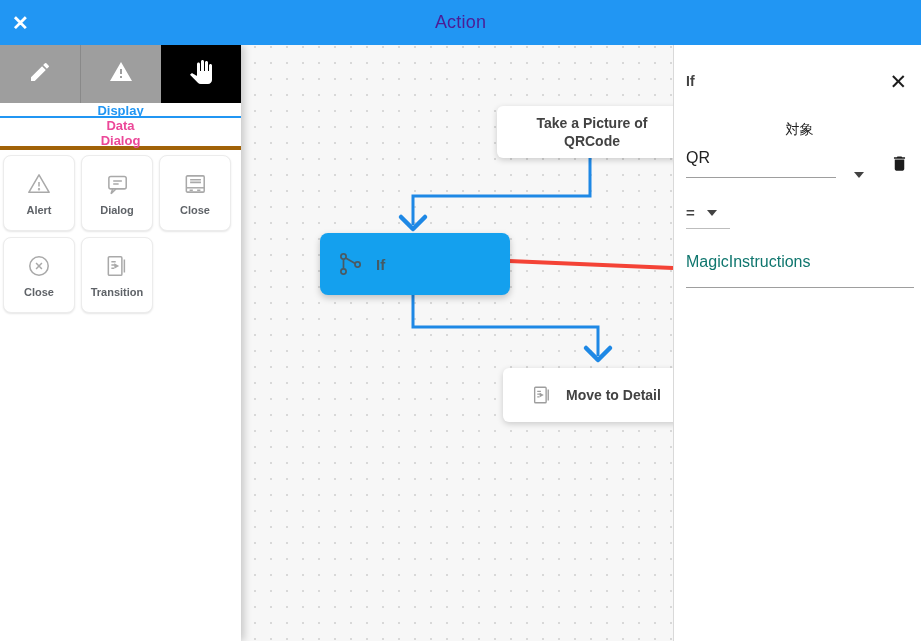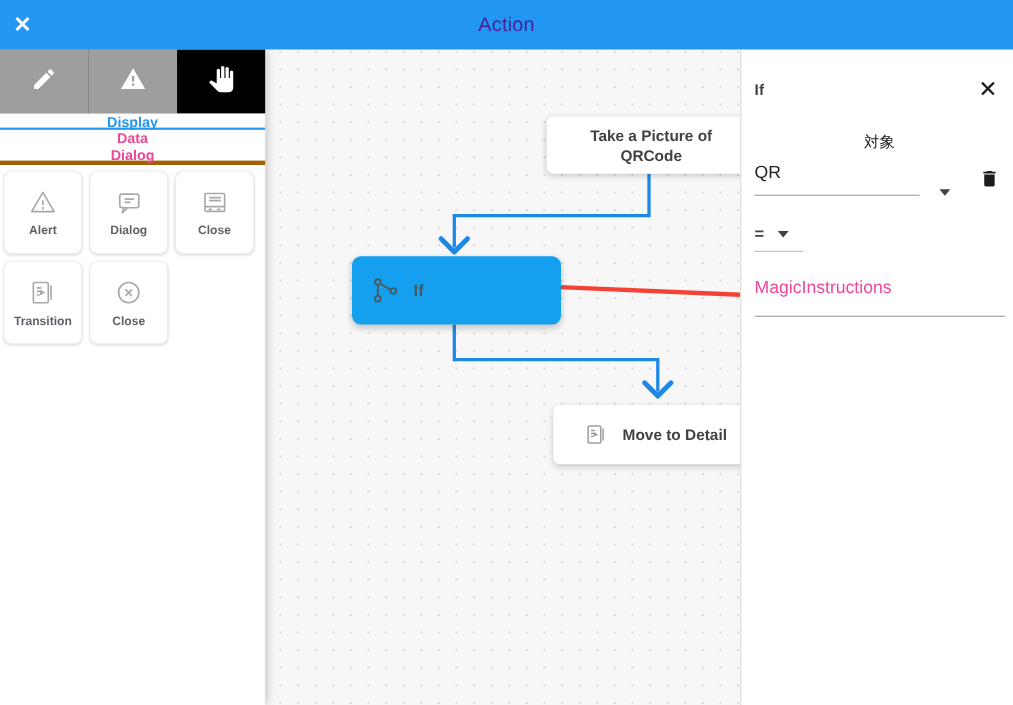--- a/index.html
+++ b/index.html
@@ -104,21 +104,21 @@
   .select-row .caret { margin-left:18px; }
   .trash-btn { margin-left:26px; margin-top:-2px; cursor:pointer; }
   .trash-btn svg { width:19px; height:21px; fill:#1c1c1c; }
   .op-row {
     display:inline-flex; align-items:center; gap:12px; margin-top:26px;
     border-bottom:1px solid #bdbdbd; padding:0 4px 7px 0; min-width:44px;
   }
   .op-value { font-size:15px; font-weight:bold; color:#424242; }
   .value-box {
     margin-top:24px; width:228px; border-bottom:1px solid #9e9e9e;
-    padding-bottom:16px; font-size:16px; color:#ec4899; cursor:text;
+    padding-bottom:16px; font-size:16px; color:#0f766e; cursor:text;
   }
 </style>
 </head>
 <body>
 
 <div id="app">
 
   <div class="titlebar">
     <div class="titlebar-close">
       <span>✕</span>
@@ -191,36 +191,36 @@
               <path d="M7.5 8h10M7.5 10.5h10M6 8h.01M6 10.5h.01"></path>
               <path d="M4 15.5h16.5"></path>
               <path d="M7 17.8h3M14 17.8h3"></path>
             </svg>
         </span>
         <span class="p-label">Close</span>
       </div>
       <div class="card">
         <span class="p-icon">
           <svg viewBox="0 0 24 24">
+              <circle cx="12" cy="12" r="8.5"></circle>
+              <path d="M9.3 9.3l5.4 5.4M14.7 9.3l-5.4 5.4"></path>
+            </svg>
+        </span>
+        <span class="p-label">Close</span>
+      </div>
+      <div class="card">
+        <span class="p-icon">
+          <svg viewBox="0 0 24 24">
               <rect x="4" y="3.5" width="12.5" height="17" rx="1"></rect>
               <path d="M6.8 8h4M6.8 11h4M6.8 14h2.5"></path>
               <path d="M9.5 9.5 14 12l-4.5 2.5z" fill="currentColor" stroke="none"></path>
               <path d="M18.8 6v12"></path>
             </svg>
         </span>
         <span class="p-label">Transition</span>
-      </div>
-      <div class="card">
-        <span class="p-icon">
-          <svg viewBox="0 0 24 24">
-              <circle cx="12" cy="12" r="8.5"></circle>
-              <path d="M9.3 9.3l5.4 5.4M14.7 9.3l-5.4 5.4"></path>
-            </svg>
-        </span>
-        <span class="p-label">Close</span>
       </div>
     </div>
   </div>
 
   <div class="canvas">
     <svg class="edges" width="432" height="596" viewBox="0 0 432 596">
 
       <path d="M349 113 V151 H172 V180" fill="none" stroke="#1E88E5" stroke-width="3"></path>
       <path d="M160 172 L172 184 L184 172" fill="none" stroke="#1E88E5" stroke-width="4.5" stroke-linecap="round" stroke-linejoin="round"></path>
 

